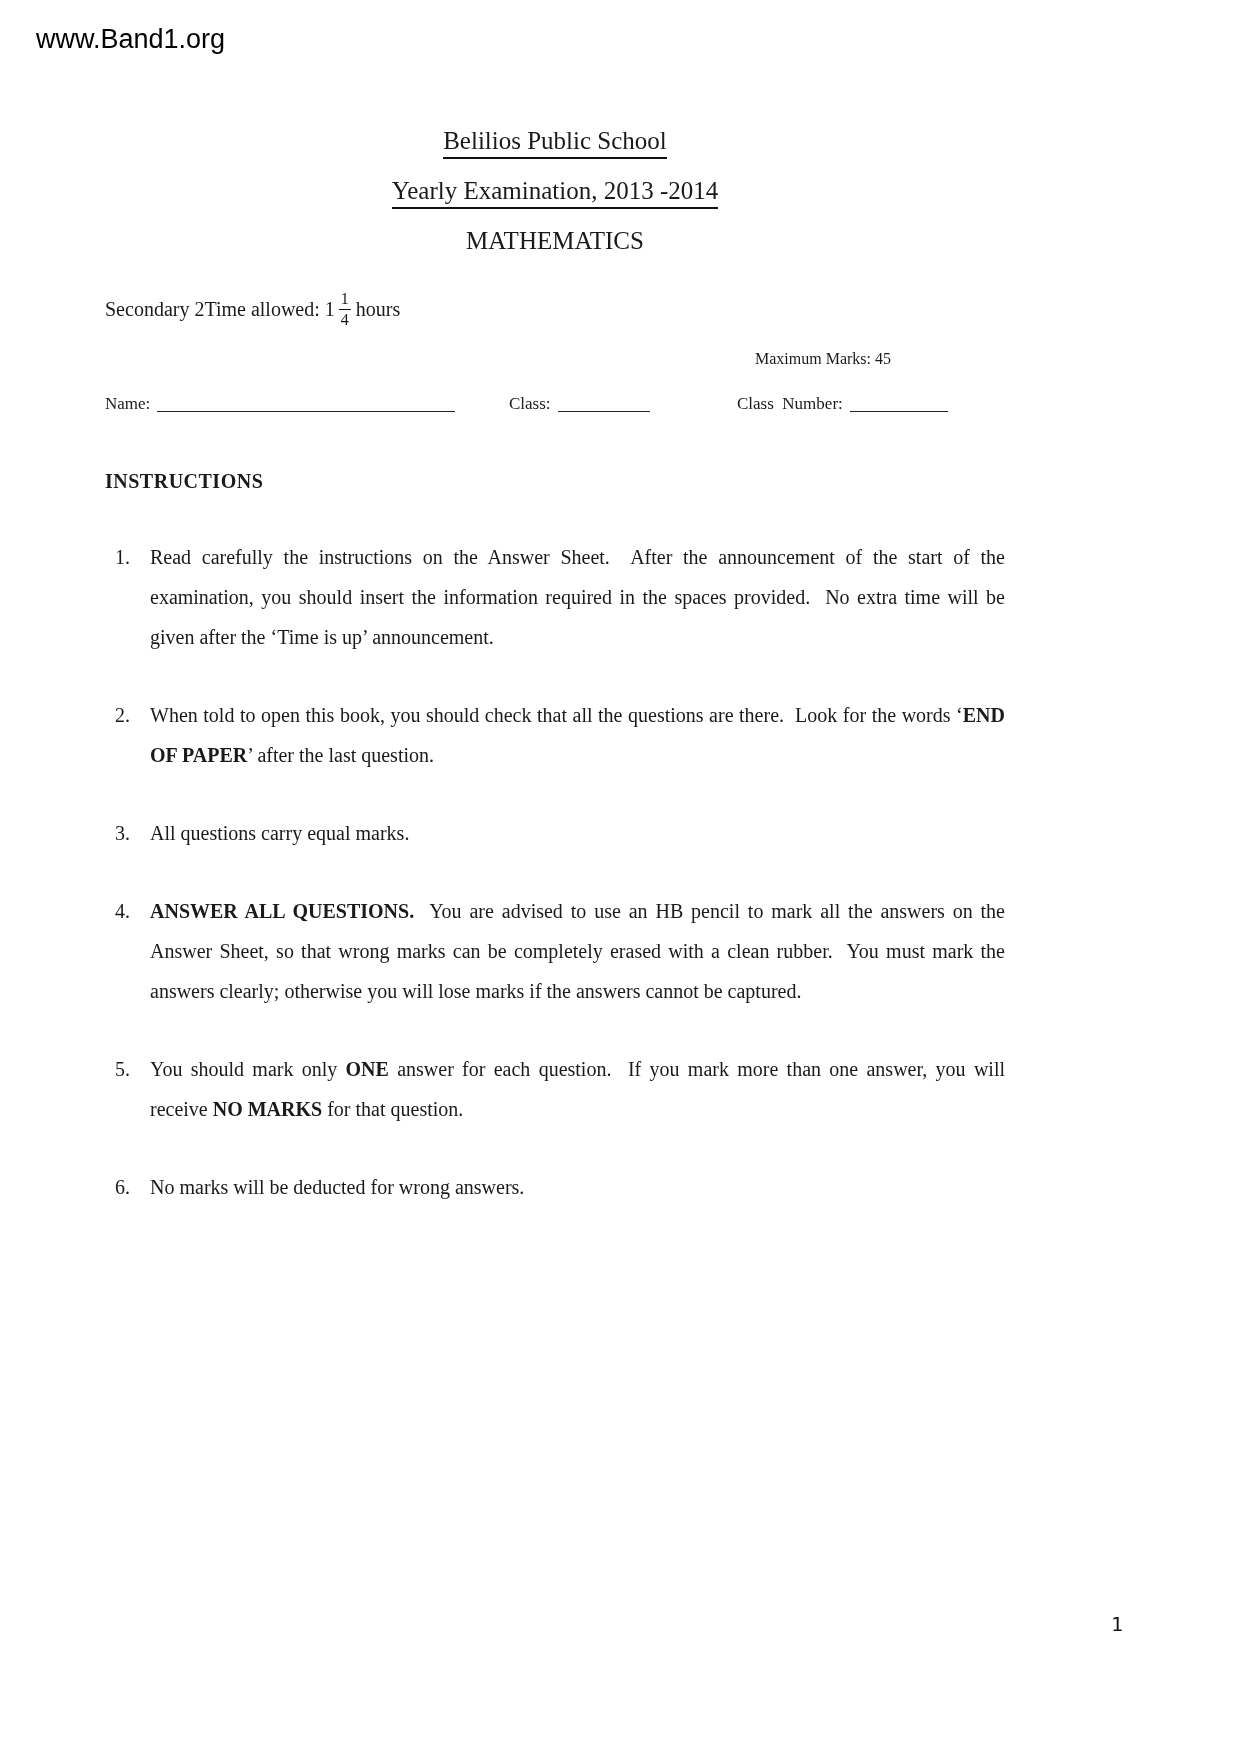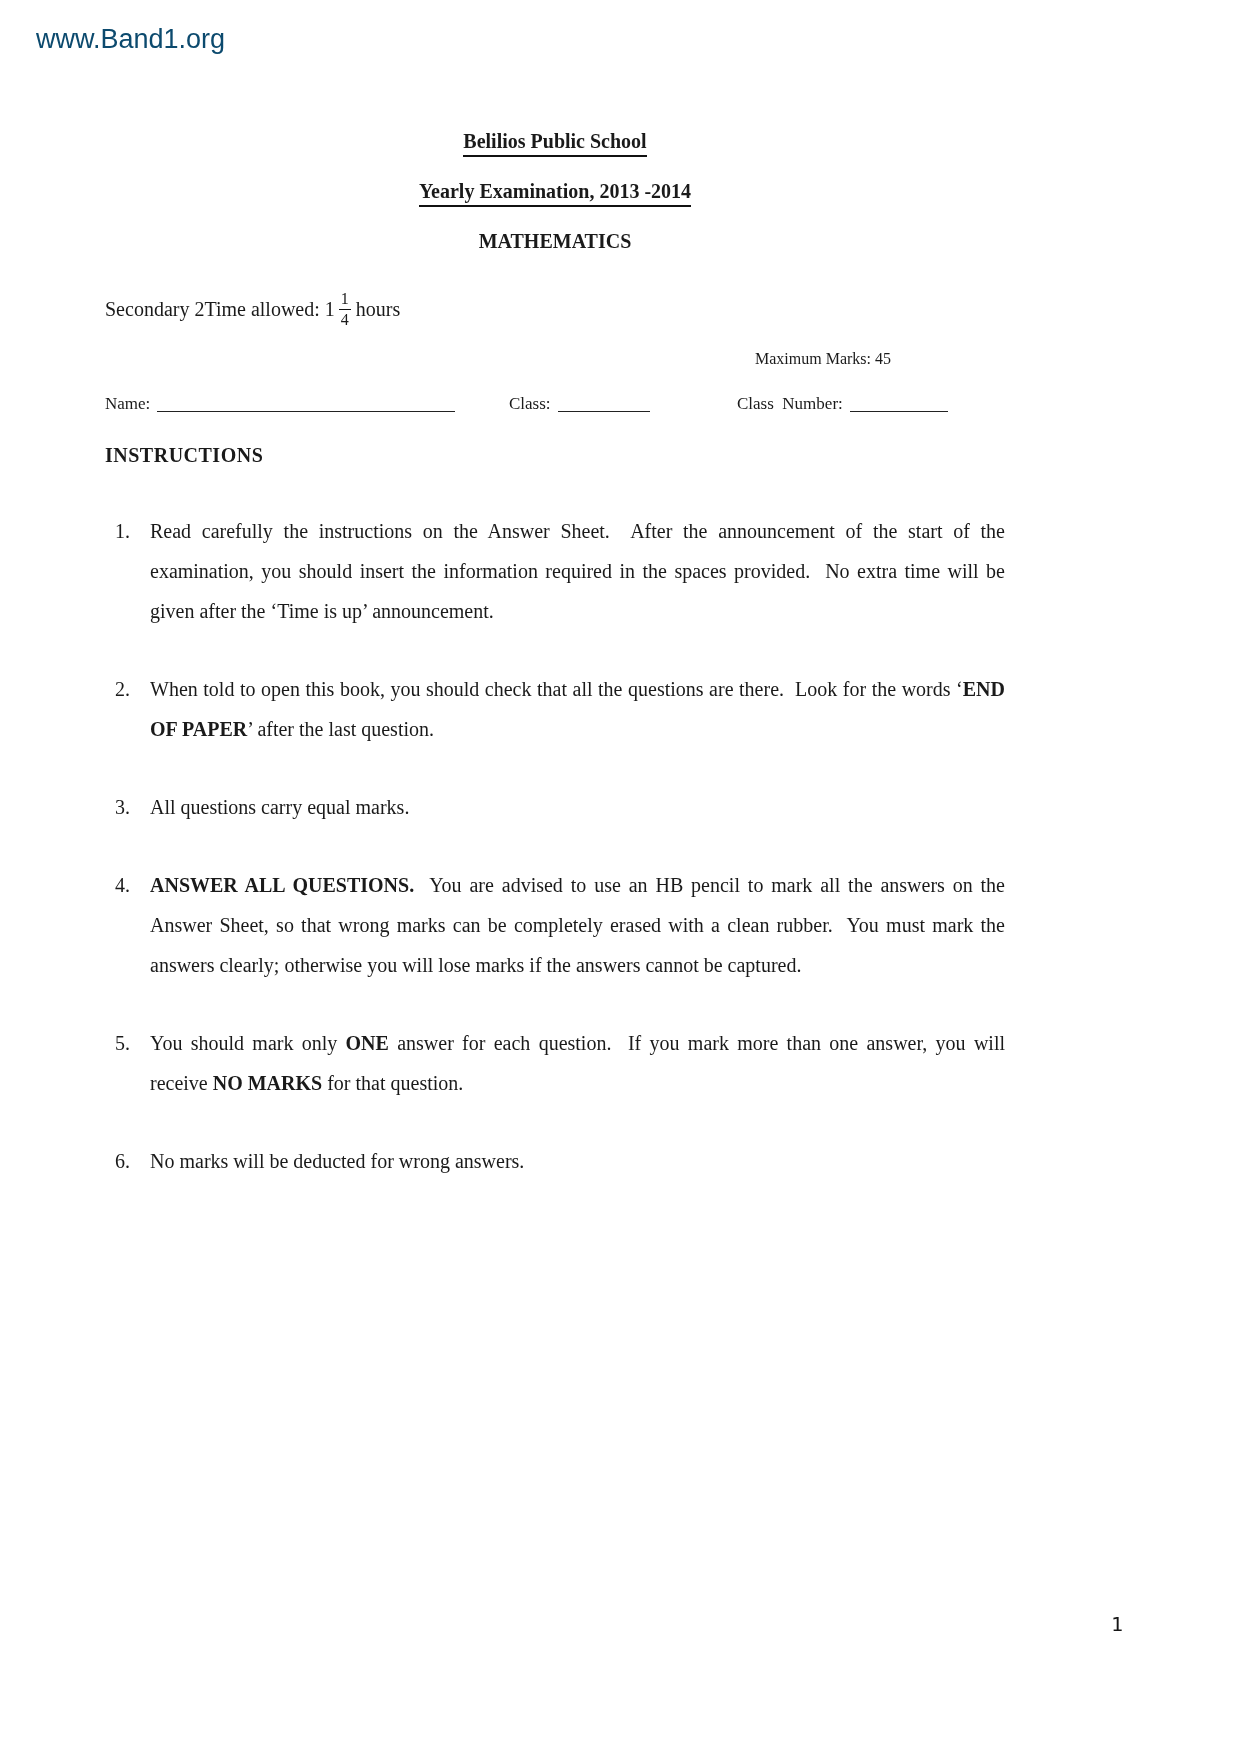--- a/index.html
+++ b/index.html
@@ -12,30 +12,30 @@
     font-family: "Liberation Serif", serif;
     overflow: hidden;
     margin: 0 auto;
   }
   .watermark {
     position: absolute;
     left: 36px;
     top: 24px;
     font-family: "Liberation Sans", sans-serif;
     font-size: 27px;
-    color: #0c4a6e;
+    color: #000000;
   }
   .content {
     position: absolute;
     left: 105px;
     top: 0;
     width: 900px;
   }
   .titles { margin-top: 116px; text-align: center; }
-  .title-line { height: 50px; line-height: 50px; font-size: 20px; font-weight: 700; }
+  .title-line { height: 50px; line-height: 50px; font-size: 25px; font-weight: 400; }
   .title-underline span {
     display: inline-block;
     line-height: 1.25;
     border-bottom: 2.5px solid #111;
     padding-bottom: 1px;
   }
   .row-level {
     margin-top: 16px;
     height: 54px;
     display: flex;
@@ -58,21 +58,21 @@
   .row-fields .label { white-space: pre; }
   .f-name { width: 350px; display: flex; }
   .f-class { width: 141px; margin-left: 54px; display: flex; align-items: flex-end; }
   .f-cn { width: 211px; margin-left: 87px; display: flex; }
   .blank {
     flex: 1;
     border-bottom: 1.8px solid #222;
     margin-left: 7px;
     margin-bottom: 2px;
   }
-  .ins-heading { margin-top: 30px; font-size: 20px; font-weight: 700; letter-spacing: 0.5px; }
+  .ins-heading { margin-top: 56px; font-size: 20px; font-weight: 700; letter-spacing: 0.5px; }
   .ins-list { margin-top: 44px; font-size: 20px; }
   .ins-item { display: flex; margin-bottom: 38px; }
   .ins-num { width: 45px; padding-left: 10px; box-sizing: border-box; line-height: 2; }
   .ins-text {
     flex: 1;
     text-align: justify;
     text-justify: inter-word;
     white-space: pre-wrap;
     line-height: 2;
   }

